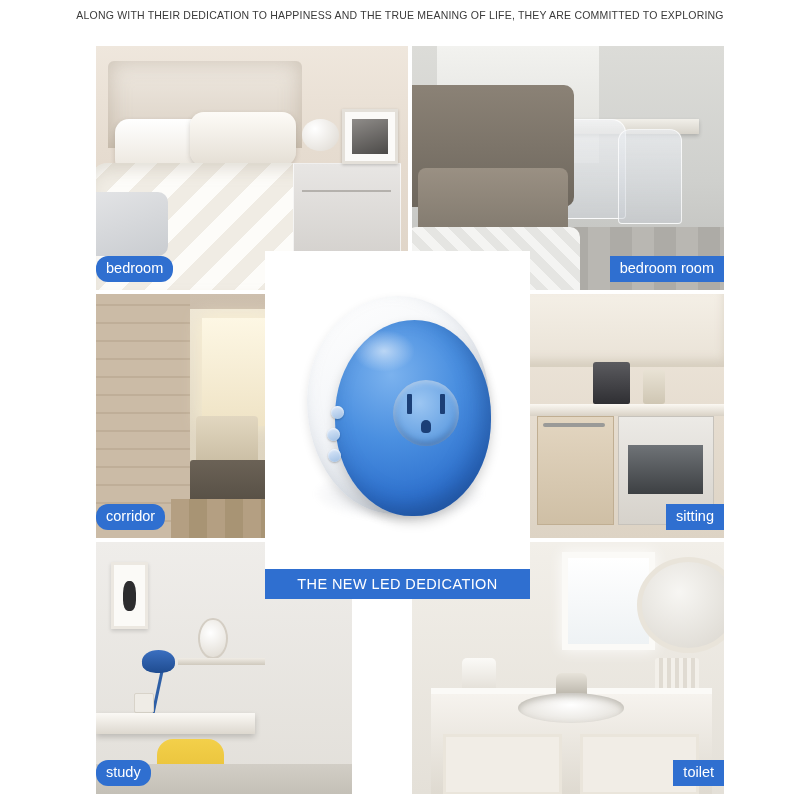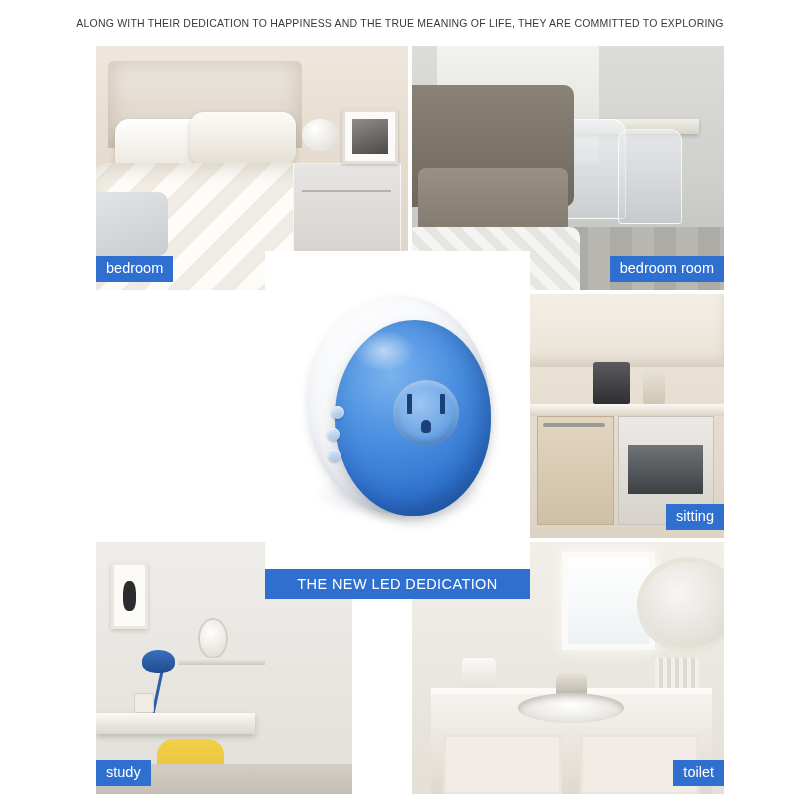--- a/index.html
+++ b/index.html
@@ -11,21 +11,21 @@
     width: 800px;
     height: 800px;
     font-family: "Liberation Sans", sans-serif;
     overflow: hidden;
     position: relative;
   }
 
   
   .header {
     position: absolute;
-    top: 16px;
+    top: 8px;
     left: 0;
     width: 800px;
     text-align: center;
     color: #3a3a3a;
     font-size: 10.5px;
     line-height: 14px;
     letter-spacing: 0.2px;
   }
 
   
@@ -46,21 +46,21 @@
   }
   .tag {
     position: absolute;
     background: #2f6fd0;
     color: #ffffff;
     font-size: 14.5px;
     line-height: 22px;
     padding: 1px 10px 3px 10px;
     white-space: nowrap;
   }
-  .tag.left  { left: 0; }
+  .tag.left  { left: 0; border-radius: 12px; }
   .tag.right { right: 0; }
   .tag.bottom { bottom: 8px; }
 
   
   .product-panel {
     position: absolute;
     left: 265px;
     top: 251px;
     width: 265px;
     height: 318px;
@@ -467,20 +467,33 @@
       <div class="table"></div>
       <div class="chair"></div>
       <div class="chair2"></div>
       <div class="sofa"></div>
       <div class="cushion"></div>
       <div class="knit"></div>
     </div>
     <div class="tag right bottom">bedroom room</div>
   </div>
 
+  <div class="cell" style="left:0; top:248px; width:312px; height:244px;">
+    <div class="photo ph-corridor">
+      <div class="stonewall"></div>
+      <div class="room"></div>
+      <div class="window"></div>
+      <div class="curtain"></div>
+      <div class="sofa"></div>
+      <div class="rug"></div>
+      <div class="doorframe"></div>
+      <div class="floor"></div>
+    </div>
+    <div class="tag left bottom">corridor</div>
+  </div>
 
   <div class="cell" style="left:316px; top:248px; width:312px; height:244px;">
     <div class="photo ph-kitchen">
       <div class="upper"></div>
       <div class="kettle"></div>
       <div class="jar"></div>
       <div class="counter"></div>
       <div class="washer"></div>
       <div class="cab"></div>
       <div class="oven"></div>

